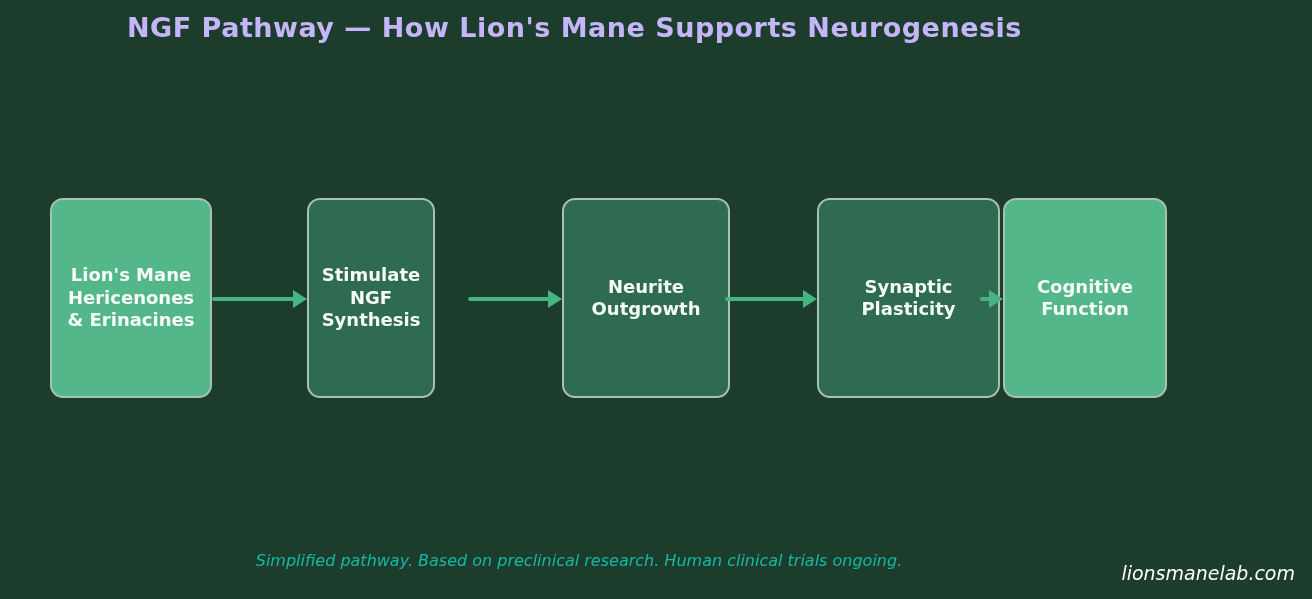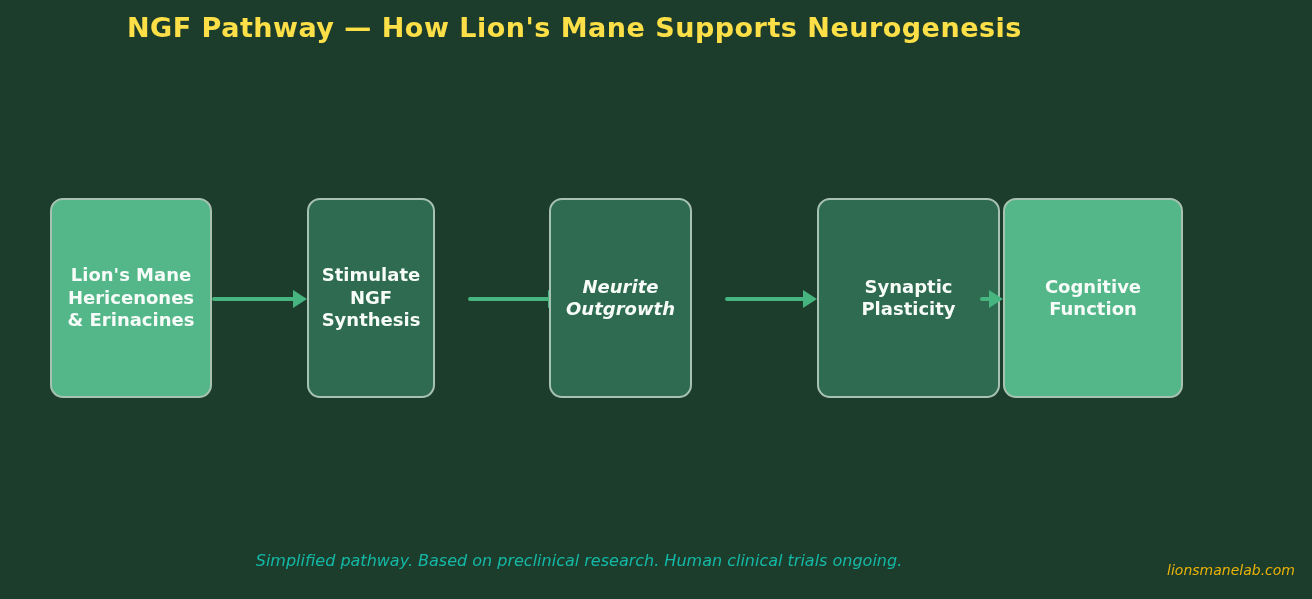--- a/index.html
+++ b/index.html
@@ -14,21 +14,21 @@
     background: #1d3d2c;
     overflow: hidden;
     font-family: "DejaVu Sans", "Liberation Sans", sans-serif;
   }
   .title {
     position: absolute;
     left: 127px;
     top: 12px;
     font-size: 27px;
     font-weight: bold;
-    color: #fde047;
+    color: #c4b5fd;
     letter-spacing: 0.5px;
     white-space: nowrap;
   }
   .node {
     position: absolute;
     top: 198px;
     height: 200px;
     box-sizing: border-box;
     border: 2.5px solid #a7c2b1;
     border-radius: 13px;
@@ -41,23 +41,23 @@
   .node.dark  { background: #2e6b50; }
   .node .label {
     color: #f7fcf9;
     font-weight: bold;
     font-size: 18px;
     line-height: 22.5px;
     white-space: pre-line;
   }
   .node1 { left: 50px;   width: 162px; }
   .node2 { left: 307px;  width: 128px; }
-  .node3 { left: 549px;  width: 143px; font-style: italic; }
+  .node3 { left: 562px;  width: 168px; }
   .node4 { left: 817px;  width: 183px; }
-  .node5 { left: 1003px; width: 180px; }
+  .node5 { left: 1003px; width: 164px; }
   .arrow {
     position: absolute;
     top: 290px;
     height: 18px;
   }
   .arrow .shaft {
     position: absolute;
     left: 0;
     top: 7px;
     height: 4px;
@@ -93,22 +93,22 @@
     text-align: center;
     font-style: italic;
     font-size: 16px;
     color: #14b8a6;
   }
   .watermark {
     position: absolute;
     right: 17px;
     top: 562px;
     font-style: italic;
-    font-size: 14px;
-    color: #eab308;
+    font-size: 19px;
+    color: #ffffff;
   }
 </style>
 </head>
 <body>
 
 <div class="canvas">
 
   <div class="title">NGF Pathway — How Lion's Mane Supports Neurogenesis</div>
 
   <div class="node light node1">

